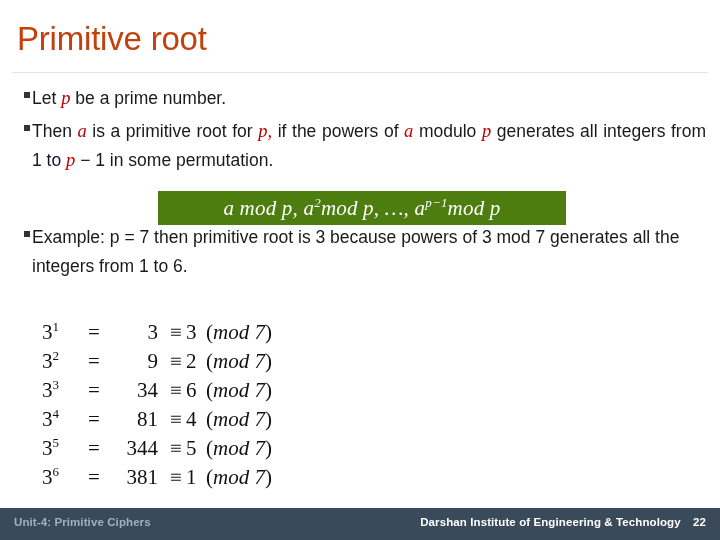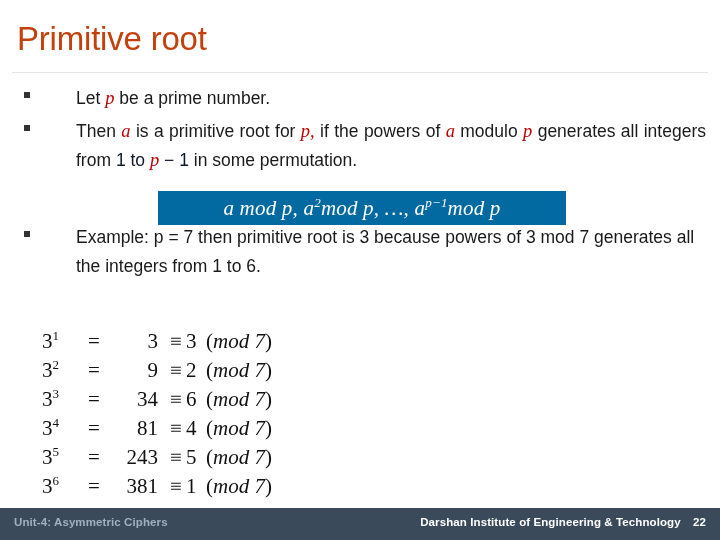--- a/index.html
+++ b/index.html
@@ -39,21 +39,21 @@
 
   
   #body {
     position: absolute;
     left: 0;
     top: 84px;
     width: 720px;
   }
   .bullet-row {
     position: relative;
-    padding-left: 76px;
+    padding-left: 32px;
     padding-right: 14px;
     margin-bottom: 4px;
   }
   .bullet-mark {
     position: absolute;
     left: 24px;
     top: 8px;
     width: 6px;
     height: 6px;
     background: #333333;
@@ -73,21 +73,21 @@
   }
   .red { color: #0f172a; }
 
   
   #formula-box {
     position: absolute;
     left: 158px;
     top: 191px;
     width: 408px;
     height: 34px;
-    background: #0369a1;
+    background: #4d7c0f;
     display: flex;
     align-items: center;
     justify-content: center;
   }
   #formula-text {
     font-family: "Liberation Serif", serif;
     font-style: italic;
     font-size: 21px;
     color: #ffffff;
     white-space: nowrap;
@@ -96,21 +96,21 @@
   #formula-text sup {
     font-size: 0.62em;
     vertical-align: super;
     font-style: italic;
   }
 
   
   #equations {
     position: absolute;
     left: 42px;
-    top: 301px;
+    top: 292px;
     font-family: "Liberation Serif", serif;
     font-size: 21px;
     color: #111111;
   }
   .eq-row {
     display: flex;
     align-items: baseline;
     height: 29px;
     white-space: nowrap;
   }
@@ -238,33 +238,33 @@
       <span class="eq-base">3<sup>4</sup></span>
       <span class="eq-eqsign">=</span>
       <span class="eq-value">81</span>
       <span class="eq-congr">≡</span>
       <span class="eq-residue">4</span>
       <span class="eq-mod"><span class="paren">(</span><span>mod 7</span><span class="paren">)</span></span>
     </div>
     <div class="eq-row">
       <span class="eq-base">3<sup>5</sup></span>
       <span class="eq-eqsign">=</span>
-      <span class="eq-value">243</span>
+      <span class="eq-value">344</span>
       <span class="eq-congr">≡</span>
       <span class="eq-residue">5</span>
       <span class="eq-mod"><span class="paren">(</span><span>mod 7</span><span class="paren">)</span></span>
     </div>
     <div class="eq-row">
       <span class="eq-base">3<sup>6</sup></span>
       <span class="eq-eqsign">=</span>
       <span class="eq-value">381</span>
       <span class="eq-congr">≡</span>
       <span class="eq-residue">1</span>
       <span class="eq-mod"><span class="paren">(</span><span>mod 7</span><span class="paren">)</span></span>
     </div>
   </div>
 
 <div id="footer-bar"></div>
-<div id="footer-left">Unit-4: Asymmetric Ciphers</div>
+<div id="footer-left">Unit-4: Primitive Ciphers</div>
 <div id="footer-right">
   <span>Darshan Institute of Engineering &amp; Technology</span>
   <span id="footer-page">22</span>
 </div>
 
 </body></html>

